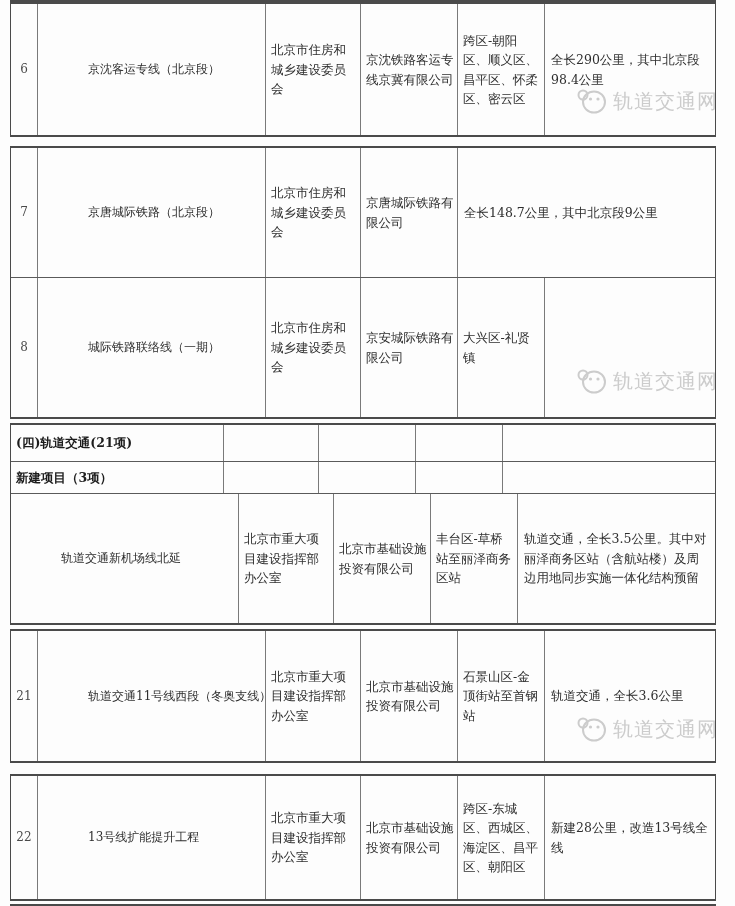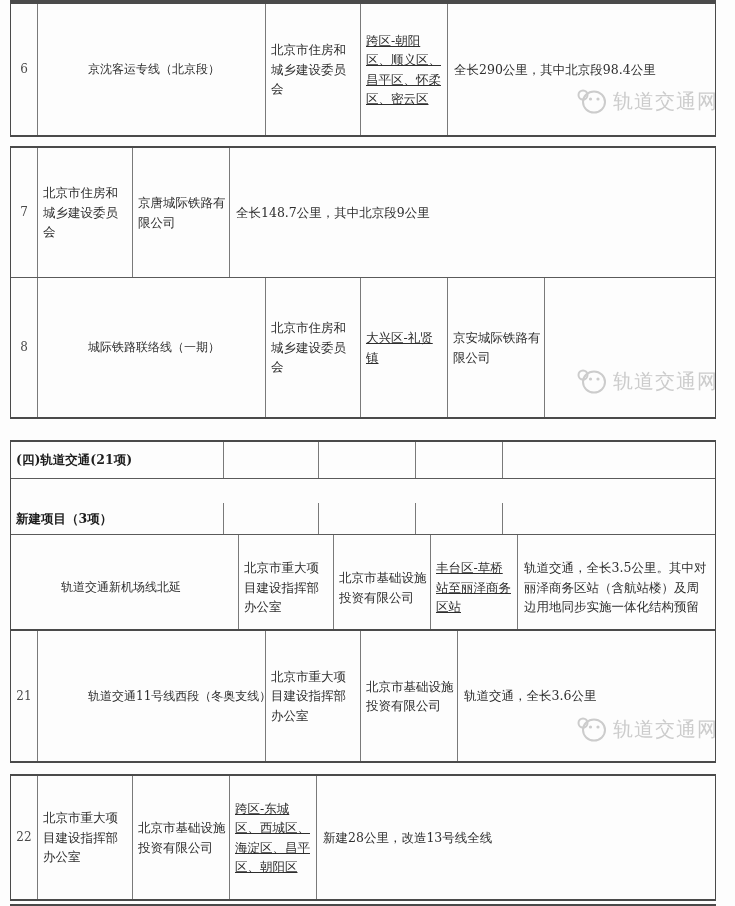--- a/index.html
+++ b/index.html
@@ -31,21 +31,21 @@
     display:flex;align-items:center;
     font-size:12.5px;line-height:1.55;
     padding:2px 3px 2px 5px;
     overflow:hidden;
   }
   .cell.last{border-right:none;flex:1 1 auto;padding:10px 6px;}
   .c-num{width:27px;flex:0 0 27px;justify-content:center;padding:0;font-size:12px;color:#4a4a4a;}
   .c-name{width:186px;flex:0 0 186px;padding:2px 2px 2px 8px;font-size:12px;white-space:nowrap;margin-left:42px;}
   .c-agency{width:95px;flex:0 0 95px;}
   .c-company{width:97px;flex:0 0 97px;}
-  .c-district{width:87px;flex:0 0 87px;text-decoration:underline;}
+  .c-district{width:87px;flex:0 0 87px;}
   .c-section{width:213px;flex:0 0 213px;font-weight:bold;font-size:12.5px;color:#1d1d1d;padding-left:5px;white-space:nowrap;}
   .watermark{
     position:absolute;
     display:flex;align-items:center;gap:5px;
     color:#cccccc;
     font-size:20px;letter-spacing:1px;
     pointer-events:none;
     z-index:5;
     font-family:Liberation Sans, sans-serif;
   }
@@ -58,50 +58,52 @@
 
   <div class="seg" style="top:-38px;height:40px;">
     
   </div>
 
   <div class="seg" style="top:2px;height:135px;">
     <div class="trow">
       <div class="cell c-num">6</div>
       <div class="cell c-name">京沈客运专线（北京段）</div>
       <div class="cell c-agency">北京市住房和城乡建设委员会</div>
+      <div class="cell c-company">京沈铁路客运专线京冀有限公司</div>
       <div class="cell c-district">跨区-朝阳区、顺义区、昌平区、怀柔区、密云区</div>
       <div class="cell last">全长290公里，其中北京段98.4公里</div>
     </div>
   </div>
 
   <div class="seg" style="top:146px;height:273px;">
     <div class="trow bordered" style="flex:0 0 130px;">
       <div class="cell c-num">7</div>
+      <div class="cell c-name">京唐城际铁路（北京段）</div>
       <div class="cell c-agency">北京市住房和城乡建设委员会</div>
       <div class="cell c-company">京唐城际铁路有限公司</div>
       <div class="cell last">全长148.7公里，其中北京段9公里</div>
     </div>
     <div class="trow">
       <div class="cell c-num">8</div>
       <div class="cell c-name">城际铁路联络线（一期）</div>
       <div class="cell c-agency">北京市住房和城乡建设委员会</div>
+      <div class="cell c-company">京安城际铁路有限公司</div>
       <div class="cell c-district">大兴区-礼贤镇</div>
-      <div class="cell c-company">京安城际铁路有限公司</div>
     </div>
   </div>
 
-  <div class="seg" style="top:440px;height:202px;">
+  <div class="seg" style="top:423px;height:202px;">
     <div class="trow bordered" style="flex:0 0 37px;">
       <div class="cell c-section">(四)轨道交通(21项)</div>
       <div class="cell c-agency"></div>
       <div class="cell c-company"></div>
       <div class="cell c-district"></div>
       <div class="cell last"></div>
     </div>
-    <div class="trow bordered" style="flex:0 0 32px;margin-top:24px;">
+    <div class="trow bordered" style="flex:0 0 32px;">
       <div class="cell c-section">新建项目（3项）</div>
       <div class="cell c-agency"></div>
       <div class="cell c-company"></div>
       <div class="cell c-district"></div>
       <div class="cell last"></div>
     </div>
     <div class="trow">
       <div class="cell c-name">轨道交通新机场线北延</div>
       <div class="cell c-agency">北京市重大项目建设指挥部办公室</div>
       <div class="cell c-company">北京市基础设施投资有限公司</div>
@@ -109,27 +111,29 @@
       <div class="cell last">轨道交通，全长3.5公里。其中对丽泽商务区站（含航站楼）及周边用地同步实施一体化结构预留</div>
     </div>
   </div>
 
   <div class="seg" style="top:629px;height:134px;">
     <div class="trow">
       <div class="cell c-num">21</div>
       <div class="cell c-name">轨道交通11号线西段（冬奥支线）</div>
       <div class="cell c-agency">北京市重大项目建设指挥部办公室</div>
       <div class="cell c-company">北京市基础设施投资有限公司</div>
+      <div class="cell c-district">石景山区-金顶街站至首钢站</div>
       <div class="cell last">轨道交通，全长3.6公里</div>
     </div>
   </div>
 
   <div class="seg" style="top:774px;height:127px;">
     <div class="trow">
       <div class="cell c-num">22</div>
+      <div class="cell c-name">13号线扩能提升工程</div>
       <div class="cell c-agency">北京市重大项目建设指挥部办公室</div>
       <div class="cell c-company">北京市基础设施投资有限公司</div>
       <div class="cell c-district">跨区-东城区、西城区、海淀区、昌平区、朝阳区</div>
       <div class="cell last">新建28公里，改造13号线全线</div>
     </div>
   </div>
 
   <div class="seg" style="top:904px;height:60px;">
     
   </div>

